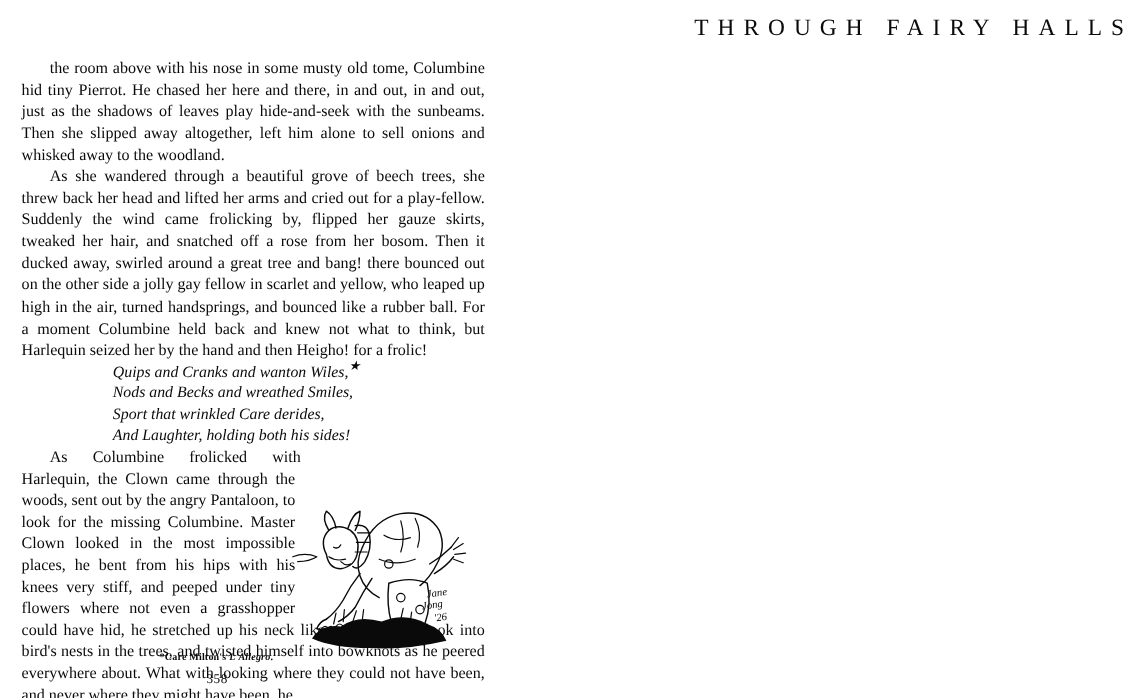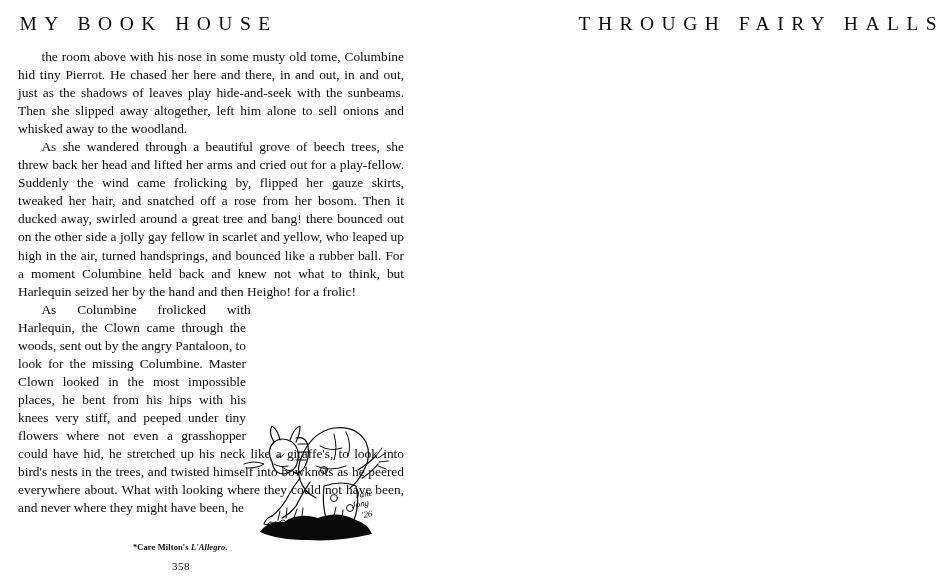--- a/index.html
+++ b/index.html
@@ -129,26 +129,31 @@
   }
   .page-left .folio  { left: 172px; top: 560px; }
 </style>
 </head>
 <body>
 
 <div class="spread">
 
   <div class="page page-left">
 
-    <div class="running-head">MY BOOK HOUSE</div>
 
     <div class="column">
       <p>the room above with his nose in some musty old tome, Columbine hid tiny Pierrot.   He chased her here and there, in and out, in and out, just as the shadows of leaves play hide-and-seek with the sunbeams.   Then she slipped away altogether, left him alone to sell onions and whisked away to the woodland.</p>
       <p>As she wandered through a beautiful grove of beech trees, she threw back her head and lifted her arms and cried out for a play-fellow.   Suddenly the wind came frolicking by, flipped her gauze skirts, tweaked her hair, and snatched off a rose from her bosom.   Then it ducked away, swirled around a great tree and bang! there bounced out on the other side a jolly gay fellow in scarlet and yellow, who leaped up high in the air, turned handsprings, and bounced like a rubber ball.   For a moment Columbine held back and knew not what to think, but Harlequin seized her by the hand and then Heigho! for a frolic!</p>
 
+      <ul class="verse">
+        <li><span>Quips and Cranks and wanton Wiles,</span><span class="sup-star">★</span></li>
+        <li>Nods and Becks and wreathed Smiles,</li>
+        <li>Sport that wrinkled Care derides,</li>
+        <li>And Laughter, holding both his sides!</li>
+      </ul>
 
       <p>
         <span class="illus-float"></span>
         <span>As Columbine frolicked with Harlequin, the Clown came through the woods, sent out by the angry Pantaloon, to look for the missing Columbine.   Master Clown looked in the most impossible places, he bent from his hips with his knees very stiff, and peeped under tiny flowers where not even a grasshopper could have hid, he stretched up his neck like a giraffe's, to look into bird's nests in the trees, and twisted himself into bowknots as he peered everywhere about.   What with looking where they could not have been, and never where they might have been, he</span>
       </p>
     </div>
 
     <div class="illustration">
       <svg viewBox="0 0 156 134" xmlns="http://www.w3.org/2000/svg">
         <g fill="none" stroke="#0a0a0a" stroke-width="1.2" stroke-linecap="round" stroke-linejoin="round">

